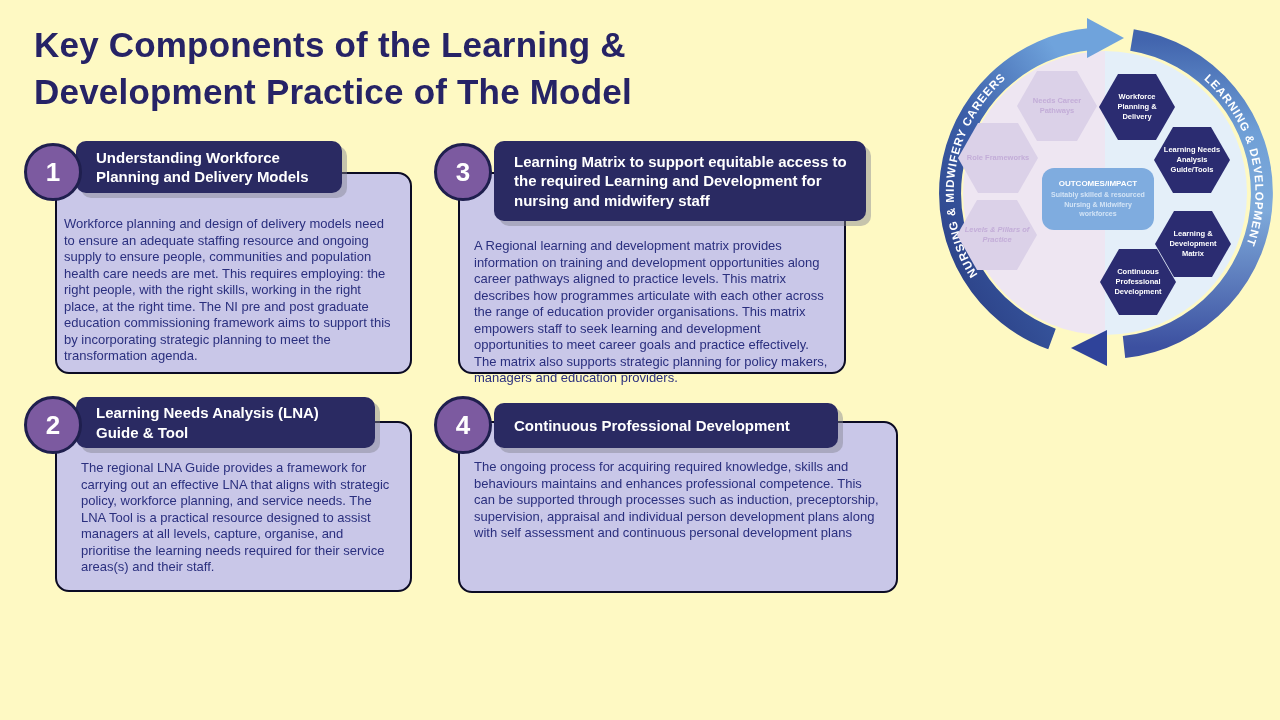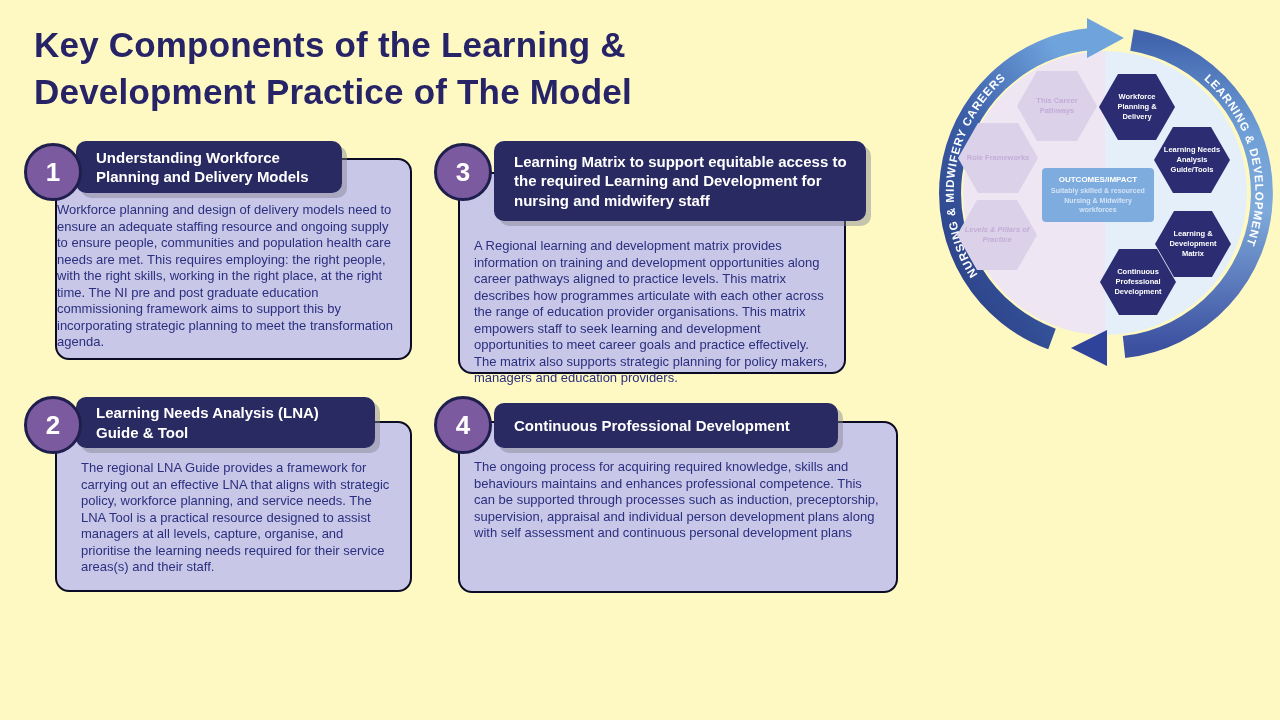--- a/index.html
+++ b/index.html
@@ -12,21 +12,21 @@
 
   .card { position:absolute; }
   .c1 { left:24px; top:141px; width:392px; height:236px; }
   .c2 { left:24px; top:396px; width:392px; height:198px; }
   .c3 { left:434px; top:141px; width:468px; height:236px; }
   .c4 { left:434px; top:396px; width:468px; height:198px; }
 
   .card-body { position:absolute; z-index:1; background:var(--body_bg,#C9C7E8);
                border:2px solid var(--body_border,#0B0B23); border-radius:14px;
                color:var(--body_text,#2A2F7E); font-size:13px; line-height:16.5px; }
-  .c1 .card-body { left:31px; top:17px; width:357px; height:202px; padding:42px 14px 8px 0; }
+  .c1 .card-body { left:31px; top:31px; width:357px; height:202px; padding:42px 14px 8px 7px; }
   .c2 .card-body { left:31px; top:25px; width:357px; height:171px; padding:37px 14px 8px 24px; }
   .c3 .card-body { left:24px; top:31px; width:388px; height:202px; padding:64px 16px 16px 14px; }
   .c4 .card-body { left:24px; top:25px; width:440px; height:172px; padding:36px 16px 8px 14px; }
 
   .card-header { position:absolute; z-index:2; display:flex; align-items:center;
                  background:var(--header_bg,#2A2A62); color:var(--header_text,#FFFFFF);
                  font-weight:bold; font-size:15px; line-height:1.3; border-radius:10px;
                  padding:6px 16px 6px 20px; box-shadow:5px 5px 0 rgba(130,130,145,0.45); }
   .c1 .card-header { left:52px; top:0;  width:266px; min-height:52px; }
   .c2 .card-header { left:52px; top:1px; width:299px; min-height:50px; }
@@ -53,22 +53,22 @@
 
   .hex-wpd  { left:169px; top:66px;  }
   .hex-lna  { left:224px; top:119px; }
   .hex-ldm  { left:225px; top:203px; }
   .hex-cpd  { left:170px; top:241px; }
   .hex-ccp  { left:87px;  top:63px;  }
   .hex-rf   { left:28px;  top:115px; }
   .hex-lpp  { left:27px;  top:192px;font-style:italic; }
   .hex-sscp { left:82px;  top:235px; }
 
-  .center-box { position:absolute; left:112px; top:160px; width:112px; height:54px;
-                background:var(--center_box,#7FACDF); border-radius:4px;
+  .center-box { position:absolute; left:112px; top:160px; width:112px; height:62px;
+                background:var(--center_box,#7FACDF); border-radius:12px;
                 display:flex; flex-direction:column; align-items:center; justify-content:center;
                 text-align:center; padding:4px 8px; }
   .center-box .cb-title { color:#fff; font-weight:bold; font-size:8px; margin-bottom:2px; }
   .center-box .cb-sub   { color:#D3E4F6; font-weight:bold; font-size:7px; line-height:1.35; }
 
   .ring-label { font-weight:bold; font-size:11.5px; letter-spacing:1.1px; fill:#fff;
                 dominant-baseline:central; }
 </style>
 </head>
 <body>
@@ -157,21 +157,21 @@
 
       <text class="ring-label">
         <textPath href="#arcL" startOffset="2%">NURSING &amp; MIDWIFERY CAREERS</textPath>
       </text>
       <text class="ring-label">
         <textPath href="#arcR" startOffset="14%">LEARNING &amp; DEVELOPMENT</textPath>
       </text>
     </svg>
 
     <div class="hex hex-faded hex-ccp">
-      <span>This Career Pathways</span>
+      <span>Needs Career Pathways</span>
     </div>
     <div class="hex hex-faded hex-rf">
       <span>Role Frameworks</span>
     </div>
     <div class="hex hex-faded hex-lpp">
       <span>Levels &amp; Pillars of Practice</span>
     </div>
 
     <div class="hex hex-dark hex-wpd">
       <span>Workforce Planning &amp; Delivery</span>

